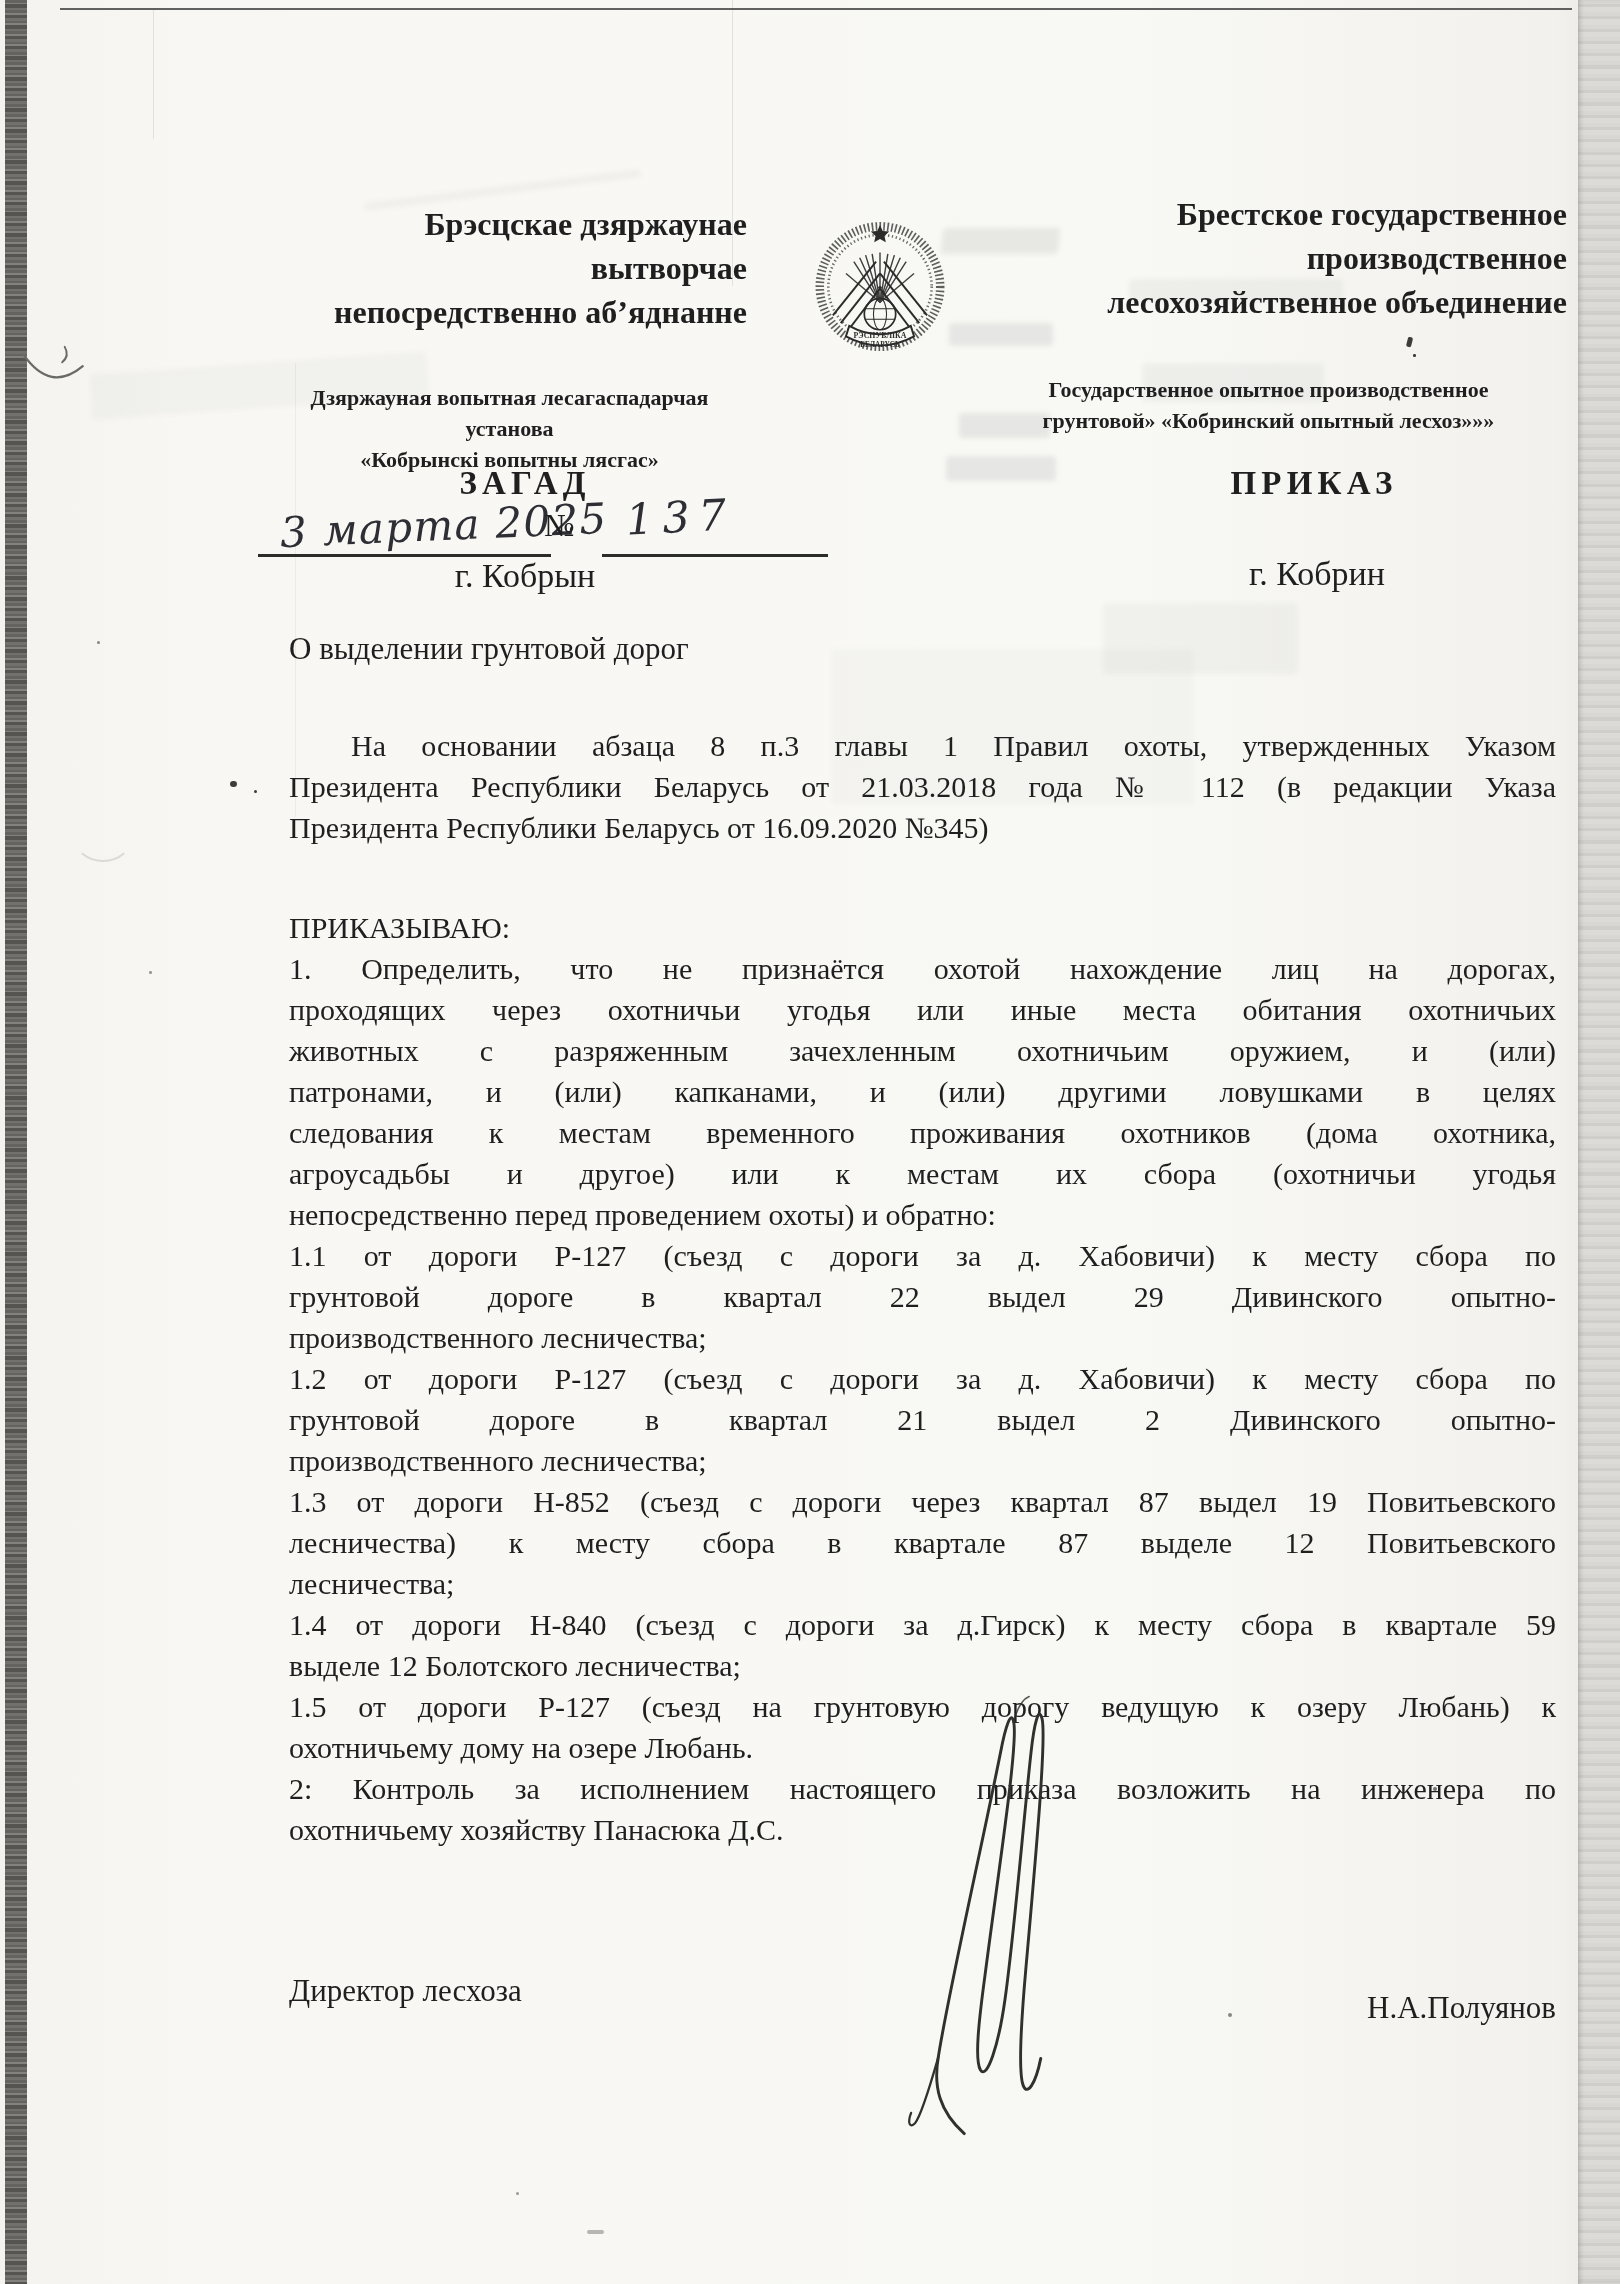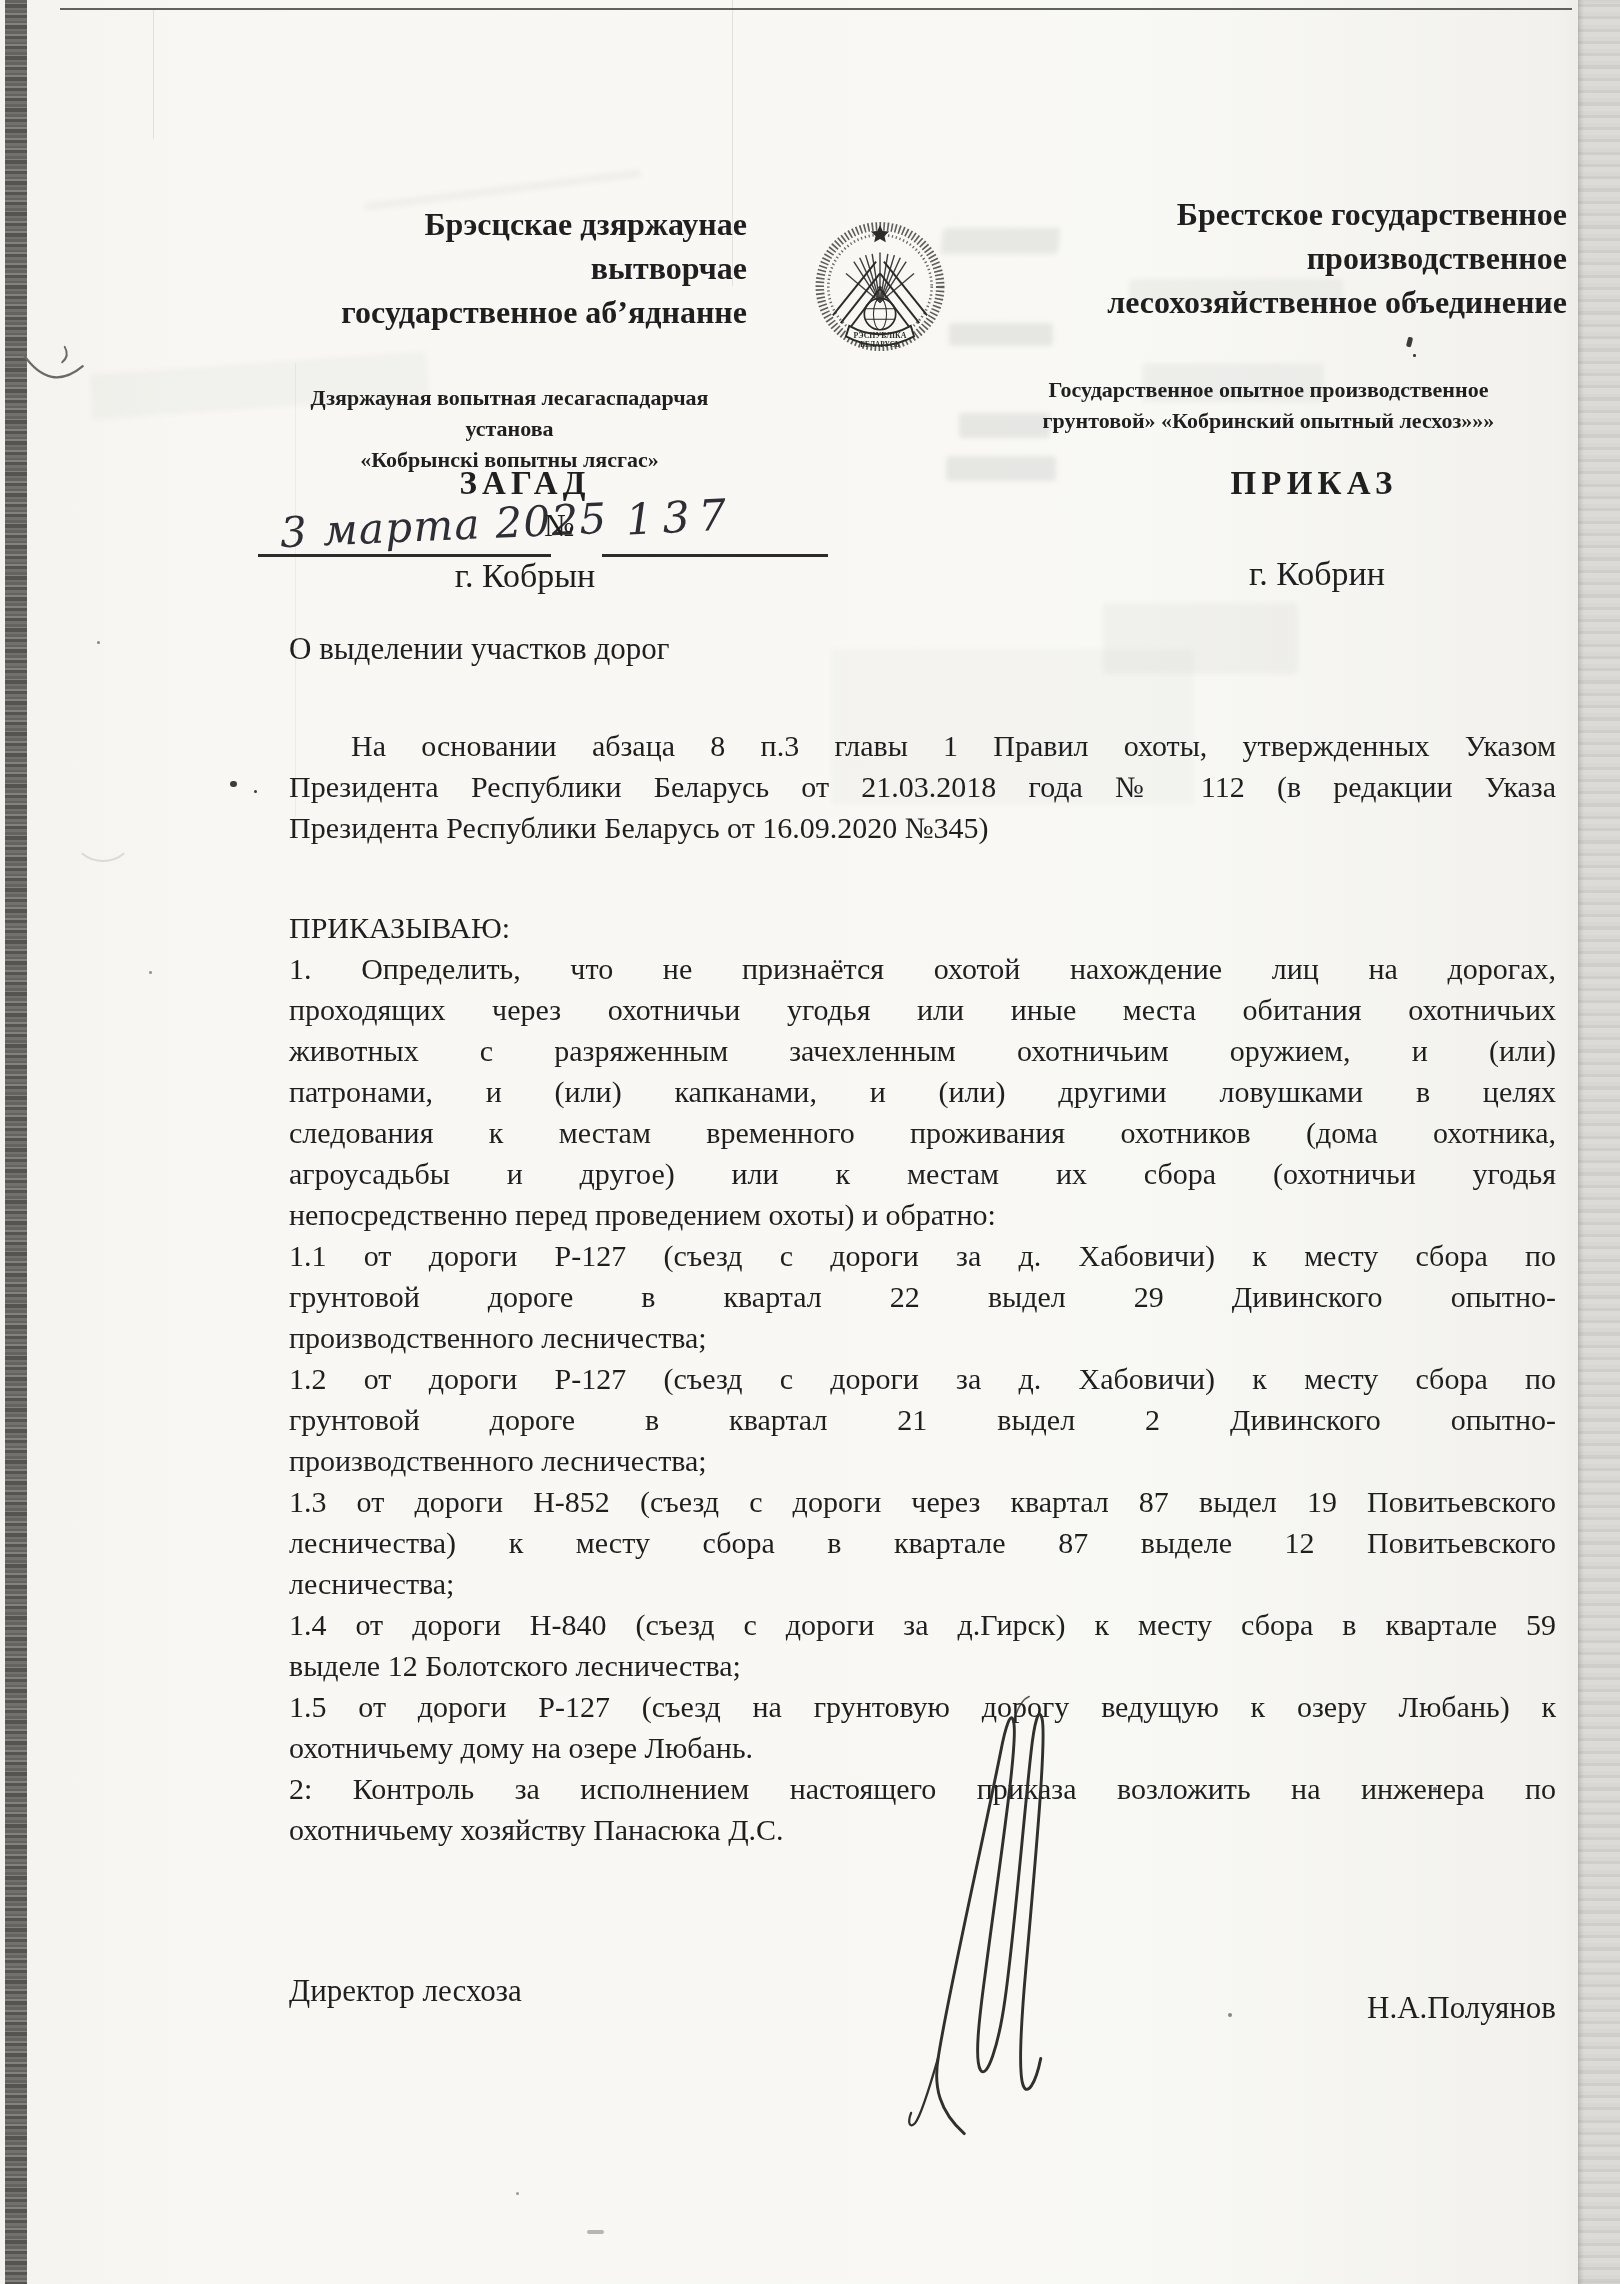--- a/index.html
+++ b/index.html
@@ -104,21 +104,21 @@
   <div class="dot" style="left:149px;top:971px;width:2.6px;height:2.6px;opacity:.5;"></div>
   <div class="punch-arc"></div>
   <svg style="position:absolute;left:18px;top:343px;" width="78" height="58" viewBox="0 0 120 90">
     <path d="M 8 18 Q 50 78 100 36" fill="none" stroke="#6a6a66" stroke-width="3.5" stroke-linecap="round"></path>
     <path d="M 72 6 q 8 14 -4 24" fill="none" stroke="#6a6a66" stroke-width="3" stroke-linecap="round"></path>
   </svg>
 
   <div class="org org-left">
     <div class="l">Брэсцскае дзяржаунае</div>
     <div class="l">вытворчае</div>
-    <div class="l">государственное аб’яднанне</div>
+    <div class="l">непосредственно аб’яднанне</div>
   </div>
   <div class="org org-right">
     <div class="l">Брестское государственное</div>
     <div class="l">производственное</div>
     <div class="l">лесохозяйственное  объединение</div>
   </div>
 
   <svg class="emblem" viewBox="0 0 220 220">
     <g fill="none" stroke="#2b2b2a">
       <circle cx="110" cy="104" r="92" stroke-width="13" stroke-dasharray="2.5 3.5" opacity=".75"></circle>
@@ -166,21 +166,21 @@
 
   <div class="hand hw-date">3 марта 2025</div>
   <div class="no-sign">№</div>
   <div class="hand hw-number">137</div>
   <div class="u1"></div>
   <div class="u2"></div>
 
   <div class="city city-left">г. Кобрын</div>
   <div class="city city-right">г. Кобрин</div>
 
-  <div class="subject">О выделении участков дорог</div>
+  <div class="subject">О выделении грунтовой дорог</div>
 
   <div class="basis">
       <div class="tl j" style="text-indent: 62px;">На основании  абзаца 8 п.3 главы 1 Правил охоты, утвержденных Указом</div>
       <div class="tl j">Президента Республики Беларусь от 21.03.2018 года № 112 (в редакции Указа</div>
       <div class="tl lft">Президента Республики Беларусь от 16.09.2020 №345)</div>
     </div>
 
   <div class="mainb">
       <div class="tl lft">ПРИКАЗЫВАЮ:</div>
       <div class="tl j">1. Определить, что не признаётся охотой нахождение лиц на дорогах,</div>

